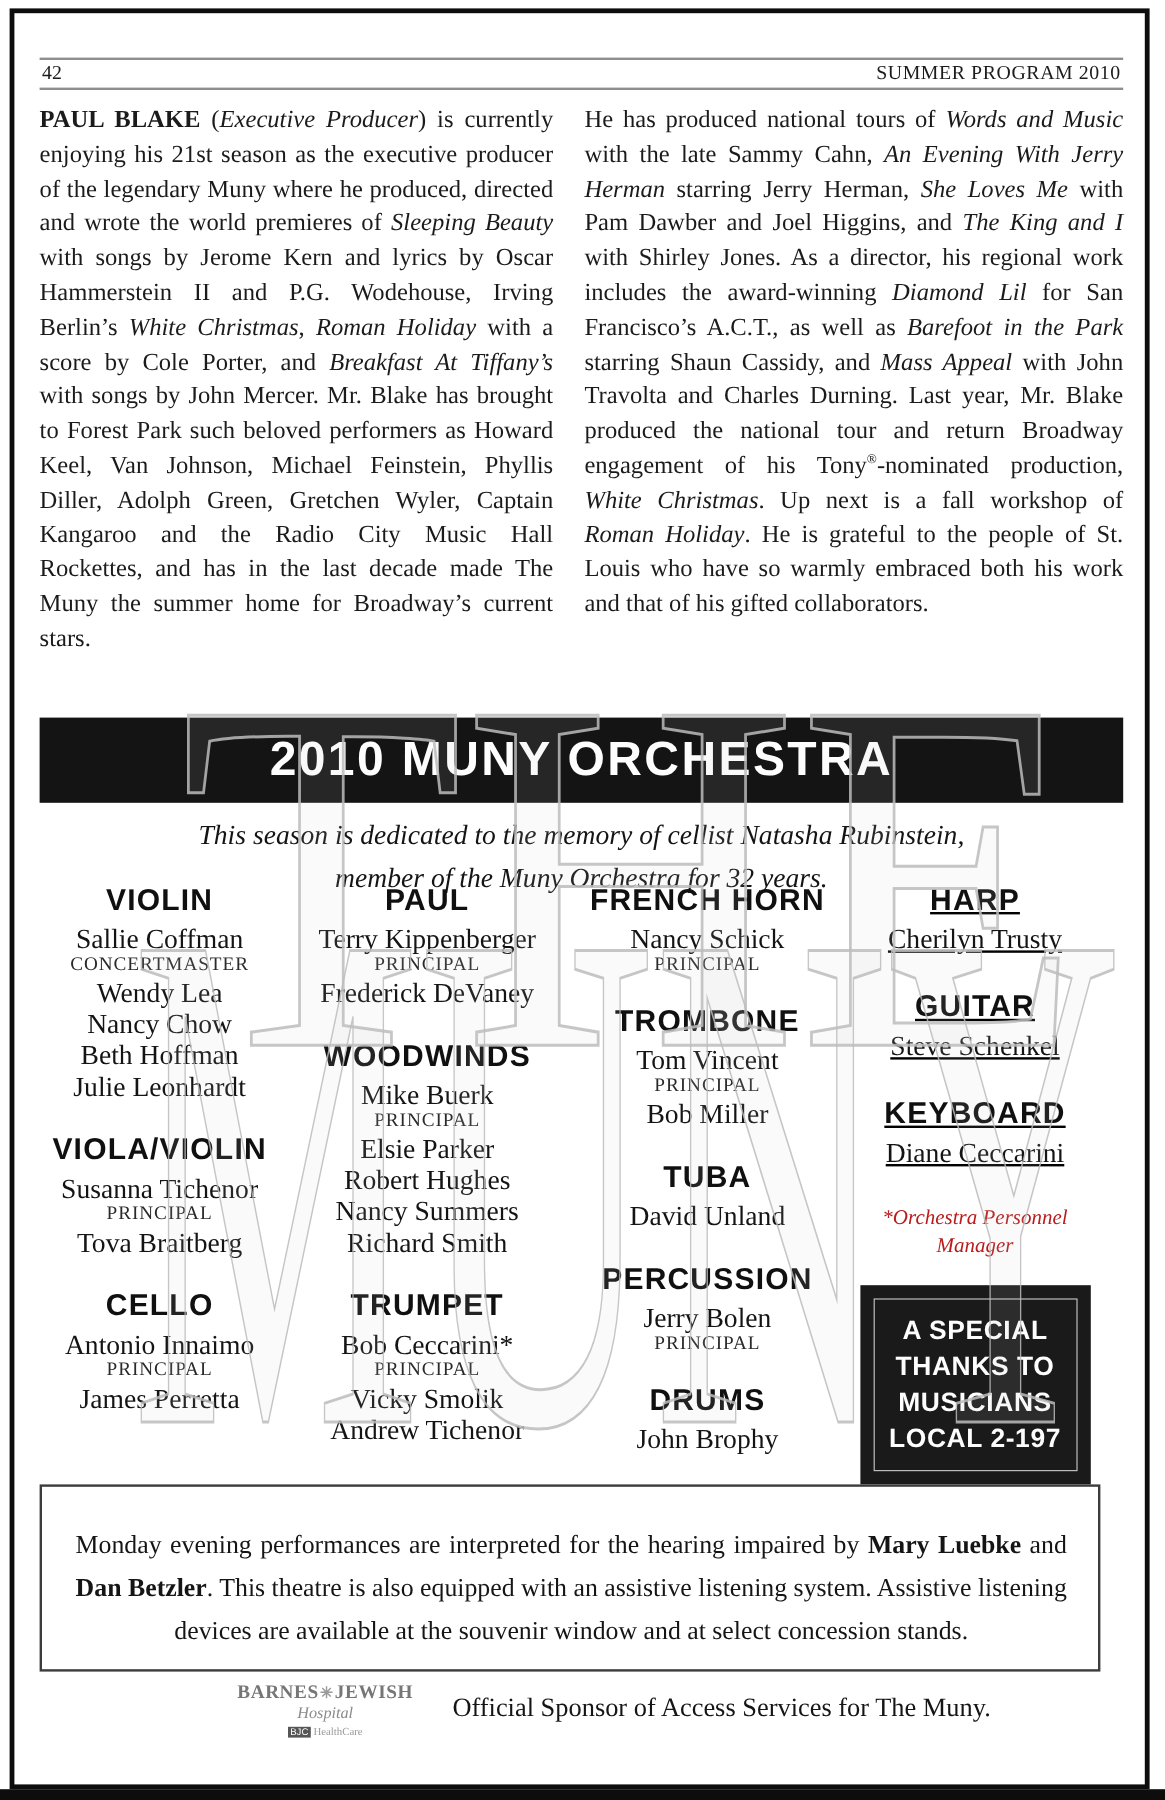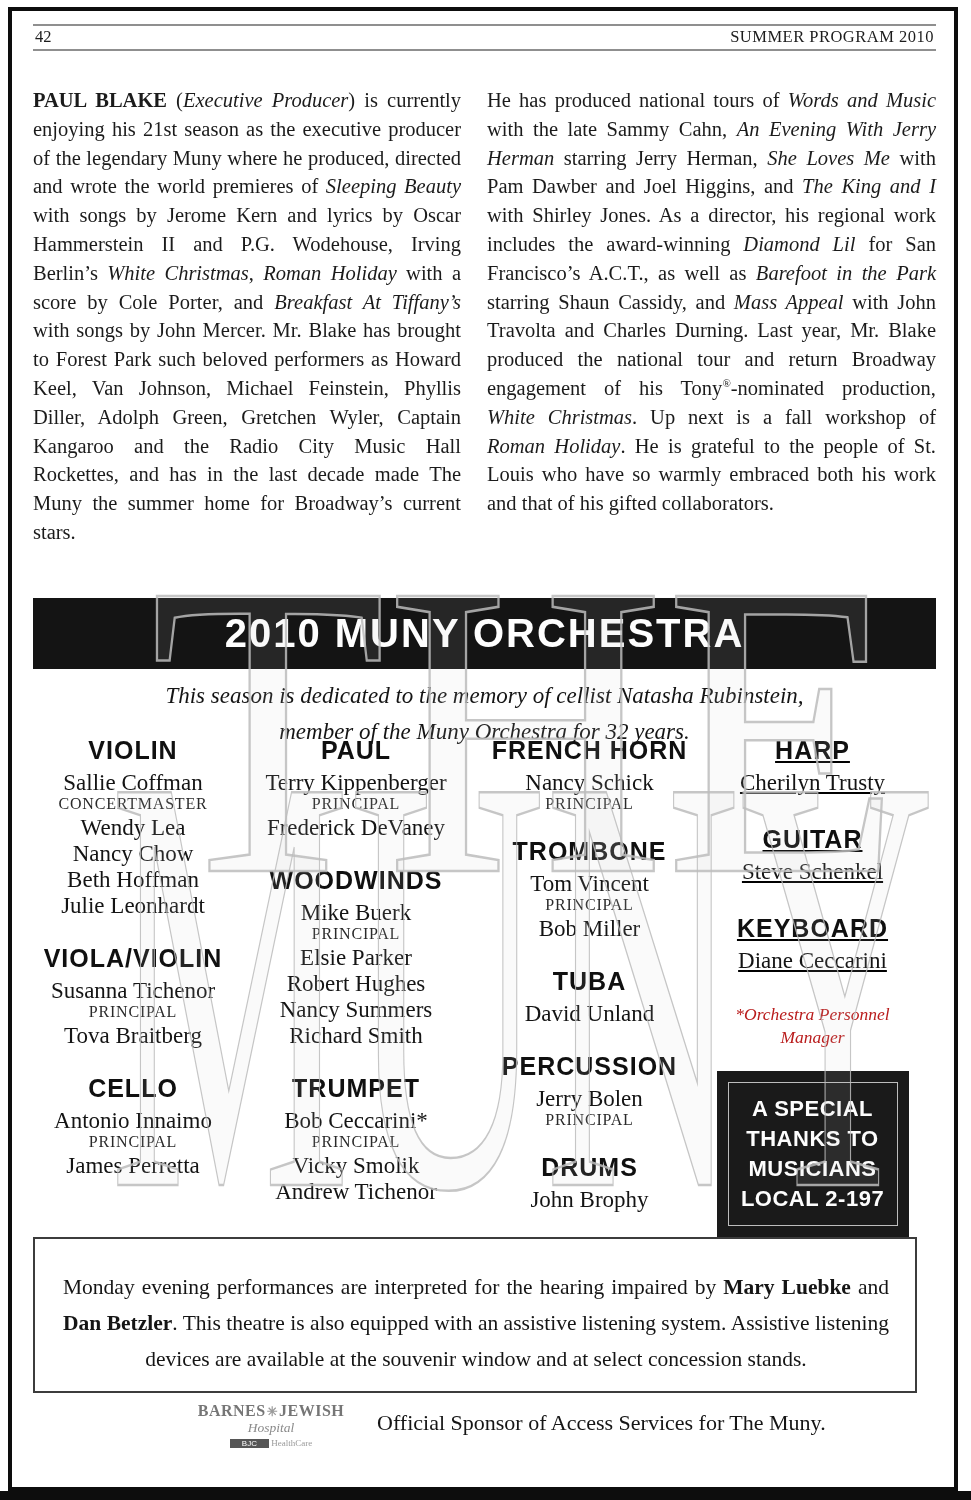--- a/index.html
+++ b/index.html
@@ -5,21 +5,21 @@
   html,body{margin:0;padding:0;background:#e9e9e9;}
   .page{position:relative;width:971px;height:1500px;background:#ffffff;margin:0 auto;
         font-family:"Liberation Serif",serif;overflow:hidden;}
 
   
   .page-frame{position:absolute;left:8px;top:7px;width:950px;height:1484px;
               border:4px solid #0d0d0d;box-sizing:border-box;}
   .bottom-bar{position:absolute;left:0;bottom:0;width:100%;height:9px;background:#0d0d0d;}
 
   
-  .header{position:absolute;left:33px;top:24px;width:903px;}
+  .header{position:absolute;left:33px;top:48px;width:903px;}
   .rule{height:2px;background:#8f8f8f;}
   .header-row{display:flex;justify-content:space-between;align-items:baseline;
               padding:1px 2px 2px;font-size:16.5px;color:#1c1c1c;}
   .header-right{letter-spacing:0.5px;}
 
   
   .bio{position:absolute;top:71px;font-size:20.5px;line-height:28.8px;
        text-align:justify;color:#1b1b1b;margin-top:15px;}
   .bio-left{left:33px;width:428px;}
   .bio-right{left:487px;width:449px;}
@@ -61,21 +61,21 @@
   .notice-box{position:absolute;left:33px;top:1237px;width:884px;height:156px;
               border:2px solid #3c3c3c;box-sizing:border-box;padding:30px 26px 0 28px;}
   .notice-text{font-size:21.5px;line-height:36px;text-align:justify;text-align-last:center;
                color:#151515;}
   .sponsor-row{display:flex;align-items:flex-start;margin-top:25px;padding-left:128px;}
   .logo{width:160px;text-align:center;color:#7d7d7d;flex:none;}
   .logo-name{font-size:16px;font-weight:bold;color:#767676;letter-spacing:0.5px;white-space:nowrap;}
   .logo-star{font-size:13px;color:#9a9a9a;padding:0 1px;}
   .logo-hospital{font-style:italic;font-size:13.5px;color:#8a8a8a;margin-top:0;}
   .logo-bjc{font-size:9px;color:#9a9a9a;margin-top:2px;}
-  .bjc-mark{background:#565656;color:#fff;padding:0 12px;font-size:8px;font-family:"Liberation Sans",sans-serif;}
+  .bjc-mark{background:#565656;color:#fff;padding:0 2px;font-size:8px;font-family:"Liberation Sans",sans-serif;}
   .sponsor-text{font-size:22px;color:#151515;margin-left:26px;margin-top:8px;}
 
   
   .watermark{position:absolute;inset:0;pointer-events:none;z-index:30;overflow:hidden;}
   .wm{position:absolute;font-family:"Liberation Serif",serif;white-space:nowrap;
       color:rgba(205,205,205,0.10);-webkit-text-stroke:2.5px rgba(188,188,188,0.85);}
   .wm1{left:150px;top:488px;font-size:420px;transform:scaleX(0.92);transform-origin:left top;}
   .wm2{left:110px;top:638px;font-size:600px;transform:scaleX(0.45);transform-origin:left top;}
 </style>
 </head>

